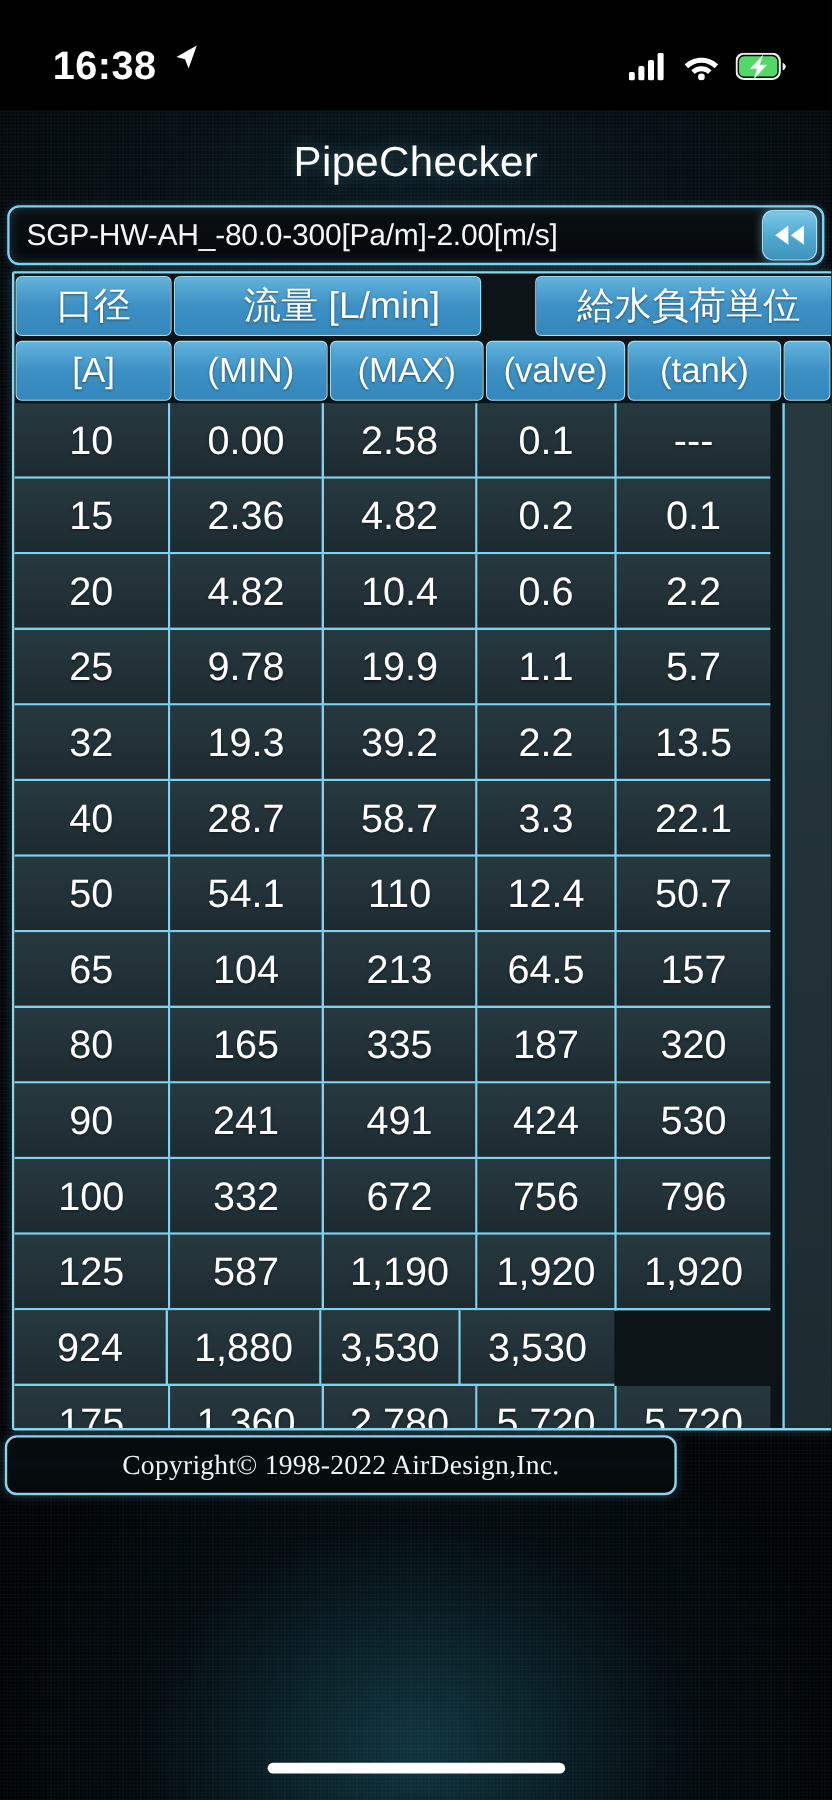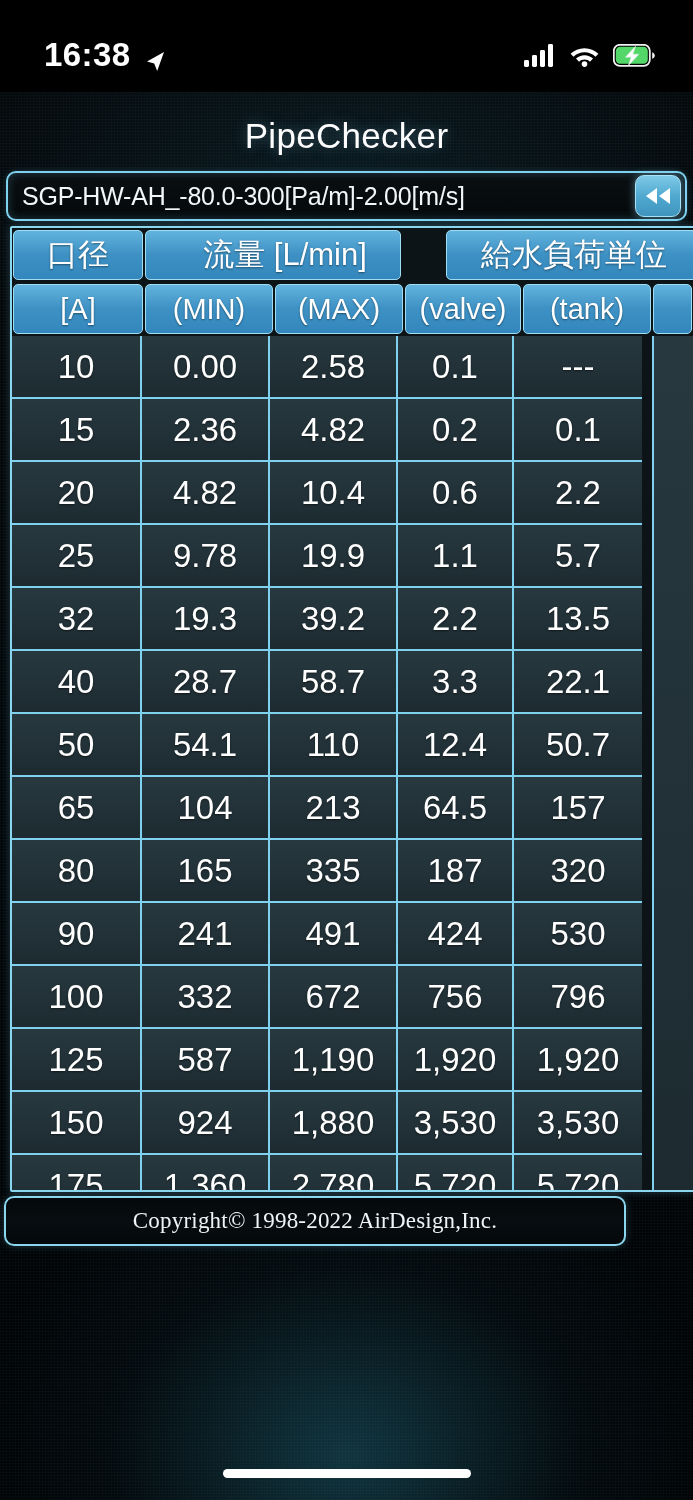--- a/index.html
+++ b/index.html
@@ -28,21 +28,21 @@
   }
 
   
   .statusbar{
     position:absolute; top:0; left:0; width:693px; height:92px;
     background:#000;
     display:flex; align-items:center; justify-content:space-between;
     padding: 18px 38px 0 44px;
     z-index: 5;
   }
-  .sb-left{ display:flex; align-items:flex-end; gap:14px; }
+  .sb-left{ display:flex; align-items:flex-start; gap:14px; }
   .sb-time{ color:#fff; font-size:33px; font-weight:600; letter-spacing:0.4px; }
   .sb-right{ display:flex; align-items:center; gap:13px; }
   .loc-arrow{ display:block; }
 
   
   .app-title{
     position:absolute; top:116px; left:0; width:693px;
     text-align:center;
     color:#fdfdfd; font-size:35px; font-weight:400;
     letter-spacing:0.3px;
@@ -129,21 +129,21 @@
 
   .scrollcol{
     position:absolute; right:0; top:108px; width:41px; bottom:0;
     background: linear-gradient(180deg,#27383f 0%, #1d2b31 100%);
     border-left:2px solid #7fd2ef;
   }
 
   
   .footer{
     position:absolute; top:1196px; left:4px;
-    width:622px; height:50px;
+    width:560px; height:50px;
     border:2px solid #8ad6ef;
     border-radius:10px;
     background: linear-gradient(180deg,#05090b 0%, #070d10 50%, #04080a 100%);
     display:flex; align-items:center; justify-content:center;
     box-shadow: 0 0 9px rgba(120,205,235,0.25);
     z-index:3;
   }
   .footer-text{
     color:#f0f4f6; font-size:23px;
     font-family:"Liberation Serif", serif;
@@ -298,21 +298,20 @@
           <div class="dcell c4 last">796</div>
         </div>
         <div class="drow">
           <div class="dcell c0">125</div>
           <div class="dcell c1">587</div>
           <div class="dcell c2">1,190</div>
           <div class="dcell c3">1,920</div>
           <div class="dcell c4 last">1,920</div>
         </div>
         <div class="drow">
-          <div class="dcell c0">150</div>
           <div class="dcell c1">924</div>
           <div class="dcell c2">1,880</div>
           <div class="dcell c3">3,530</div>
           <div class="dcell c4 last">3,530</div>
         </div>
         <div class="drow">
           <div class="dcell c0">175</div>
           <div class="dcell c1">1,360</div>
           <div class="dcell c2">2,780</div>
           <div class="dcell c3">5,720</div>

